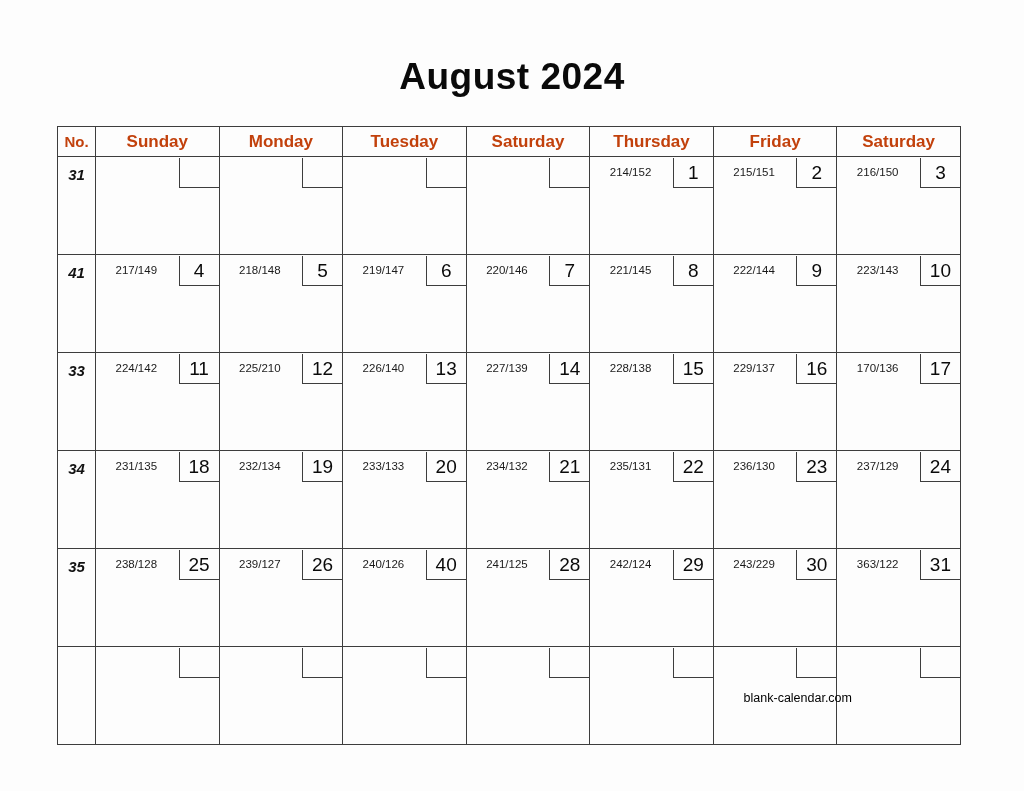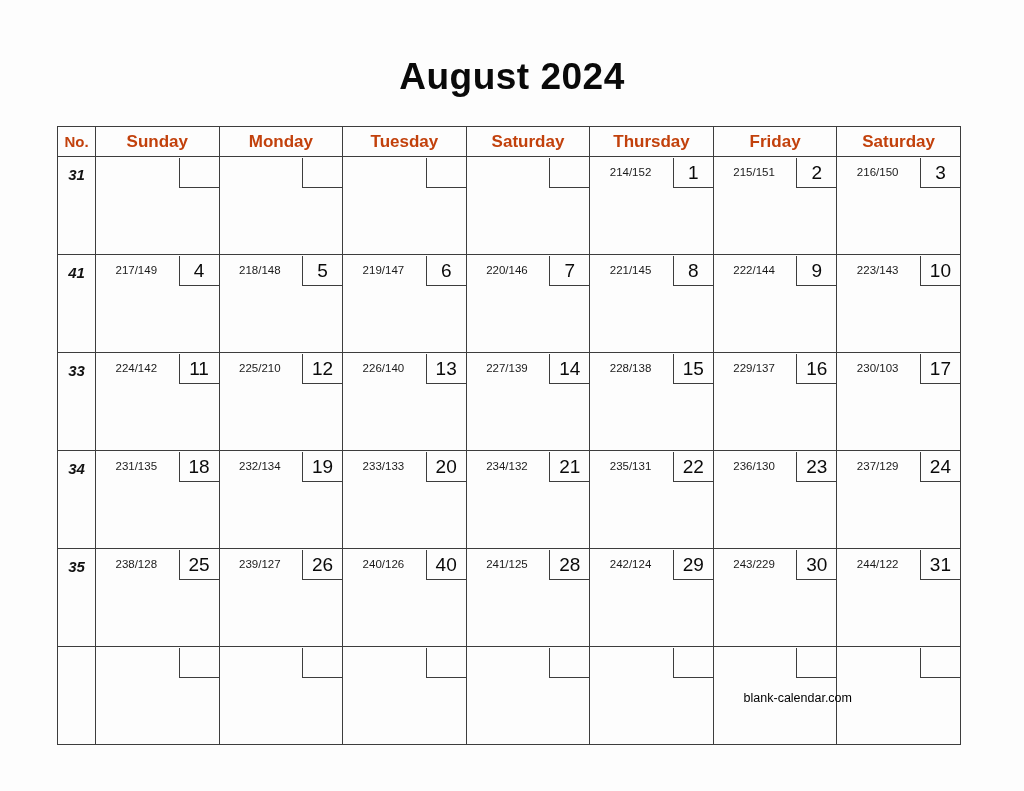--- a/index.html
+++ b/index.html
@@ -276,21 +276,21 @@
             </div>
           </td>
           <td class="daycell">
             <div class="cell-top">
               <div class="doy">229/137</div>
               <div class="daynum">16</div>
             </div>
           </td>
           <td class="daycell">
             <div class="cell-top">
-              <div class="doy">230/103</div>
+              <div class="doy">170/136</div>
               <div class="daynum">17</div>
             </div>
           </td>
         </tr>
         <tr>
           <td class="weekno">34</td>
           <td class="daycell">
             <div class="cell-top">
               <div class="doy">231/135</div>
               <div class="daynum">18</div>
@@ -366,21 +366,21 @@
             </div>
           </td>
           <td class="daycell">
             <div class="cell-top">
               <div class="doy">243/229</div>
               <div class="daynum">30</div>
             </div>
           </td>
           <td class="daycell">
             <div class="cell-top">
-              <div class="doy">244/122</div>
+              <div class="doy">363/122</div>
               <div class="daynum">31</div>
             </div>
           </td>
         </tr>
         <tr>
           <td class="weekno"></td>
           <td class="daycell">
             <div class="cell-top">
               <div class="doy"></div>
               <div class="daynum"></div>

